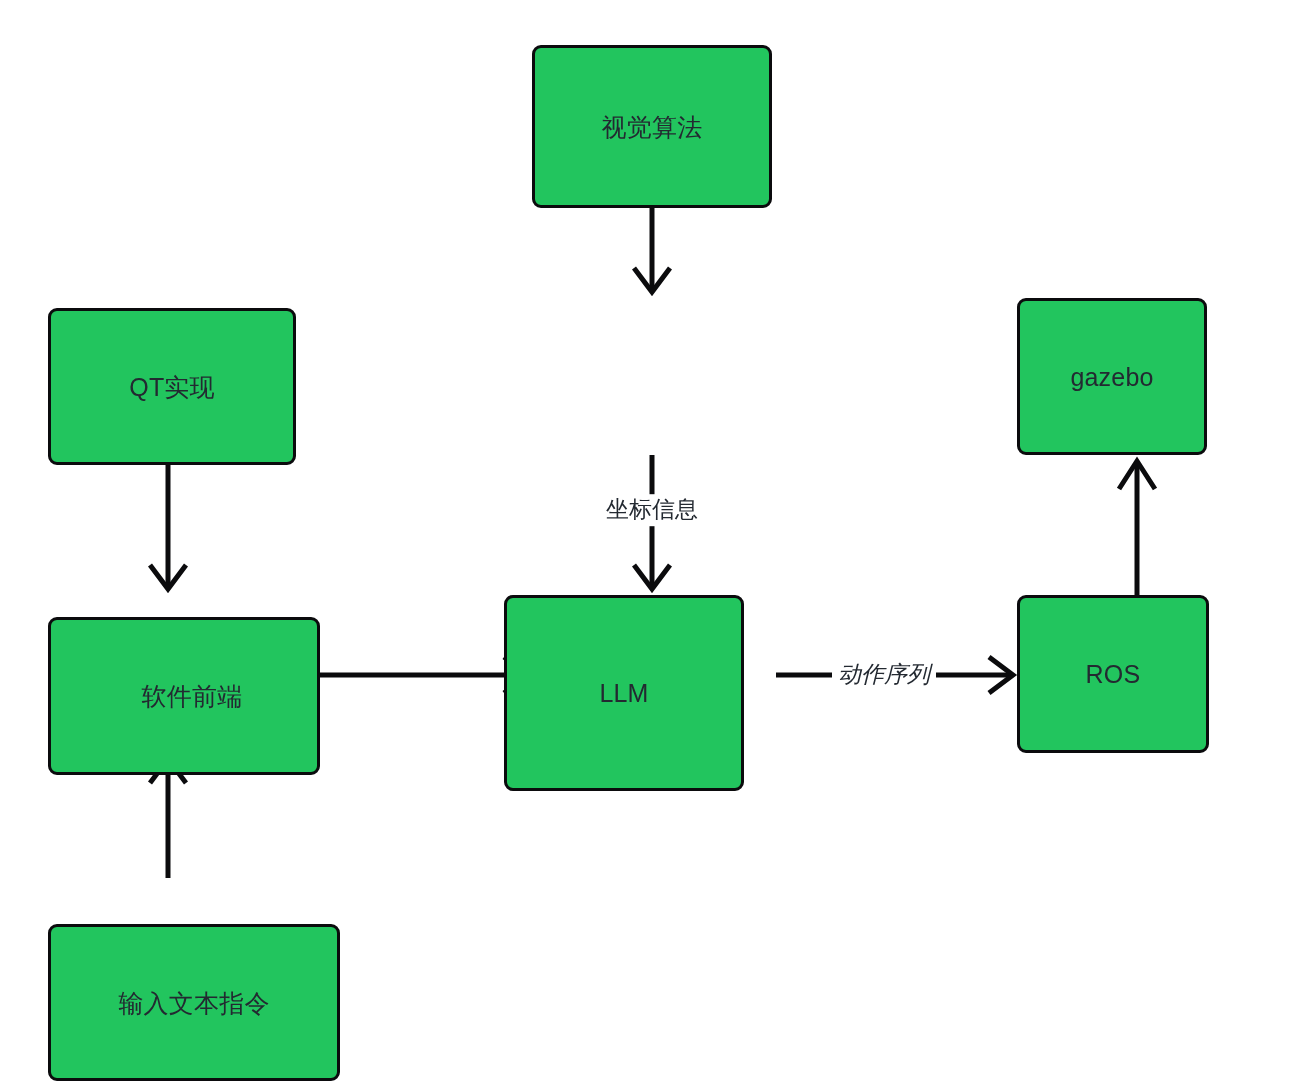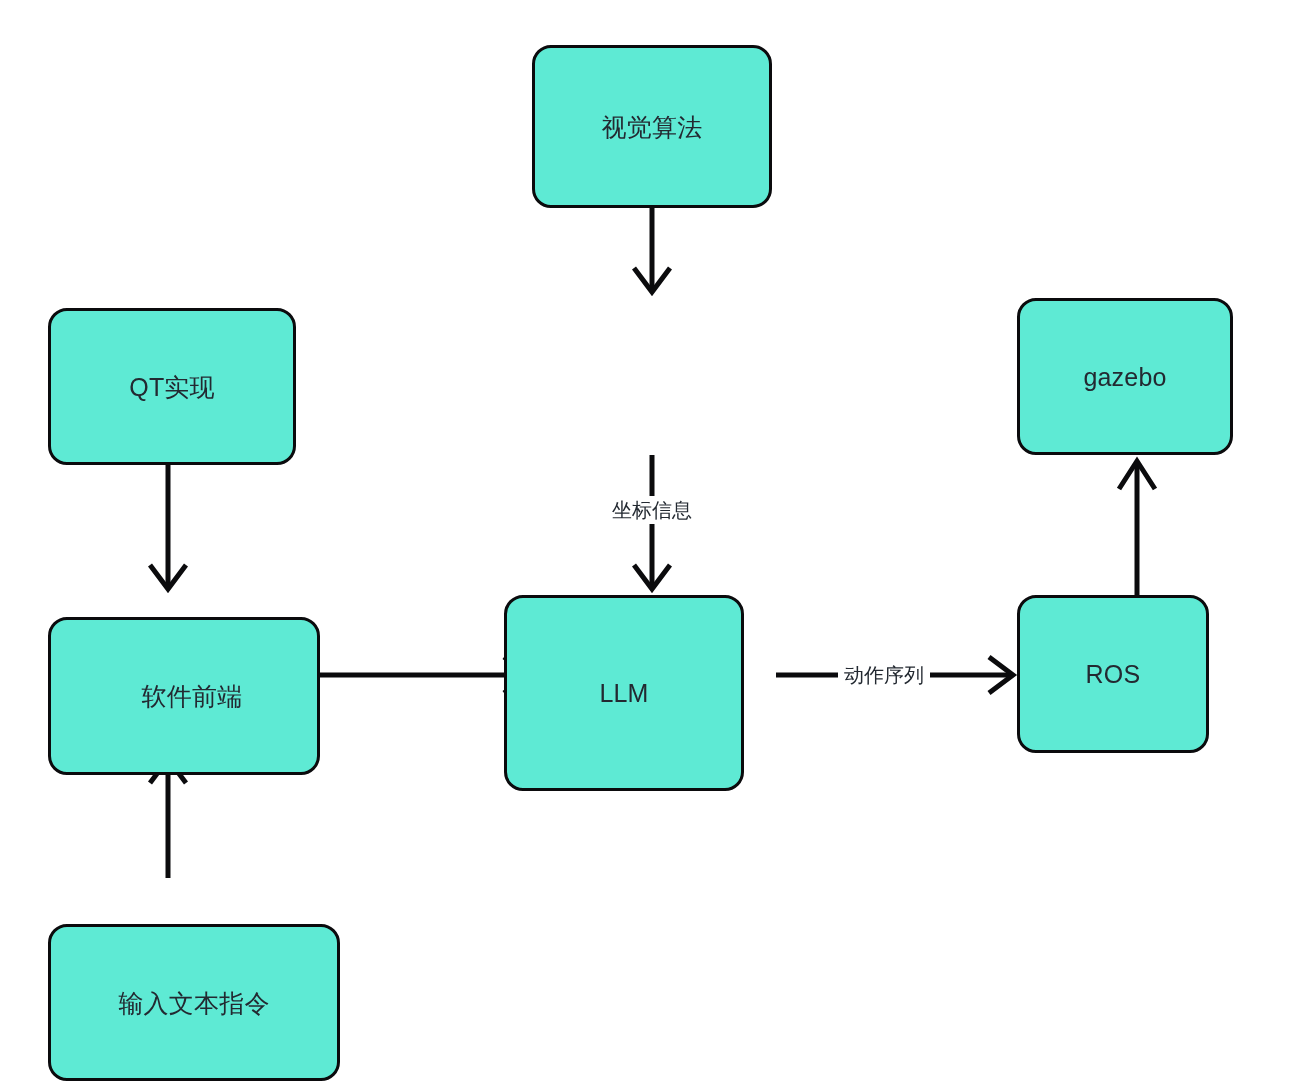--- a/index.html
+++ b/index.html
@@ -21,41 +21,41 @@
   #edge-layer {
     position: absolute;
     left: 0;
     top: 0;
     width: 1304px;
     height: 1088px;
   }
   .node {
     position: absolute;
     box-sizing: border-box;
-    background: #5eead4;
+    background: #22c55e;
     border: 3px solid #0b0b0d;
-    border-radius: 19px;
+    border-radius: 9px;
     display: flex;
     align-items: center;
     justify-content: center;
     z-index: 3;
   }
   .node-label {
     color: #232931;
     font-size: 25px;
     line-height: 1.2;
     letter-spacing: 0.2px;
     text-align: center;
     white-space: nowrap;
     user-select: none;
   }
   .edge-label {
     position: absolute;
     color: #232931;
-    font-size: 20px;
+    font-size: 23px;
     line-height: 1.2;
     white-space: nowrap;
     background: #ffffff;
     padding: 2px 6px;
     z-index: 4;
     user-select: none;
   }
 </style>
 </head>
 <body>
@@ -114,25 +114,25 @@
   </div>
 
   <div class="node" style="left:48px; top:617px; width:272px; height:158px;padding-left:16px;">
     <span class="node-label">软件前端</span>
   </div>
 
   <div class="node" style="left:48px; top:924px; width:292px; height:157px;">
     <span class="node-label">输入文本指令</span>
   </div>
 
-  <div class="node" style="left:1017px; top:298px; width:216px; height:157px;justify-content:center;">
+  <div class="node" style="left:1017px; top:298px; width:190px; height:157px;justify-content:center;">
     <span class="node-label">gazebo</span>
   </div>
 
   <div class="node" style="left:1017px; top:595px; width:192px; height:158px;">
     <span class="node-label">ROS</span>
   </div>
 
   <div class="edge-label" style="left:652px; top:510px; transform:translate(-50%,-50%);">坐标信息</div>
 
-  <div class="edge-label" style="left:884px; top:675px; transform:translate(-50%,-50%);">动作序列</div>
+  <div class="edge-label" style="left:884px; top:675px; transform:translate(-50%,-50%);font-style:italic;">动作序列</div>
 
 </div>
 
 </body></html>

